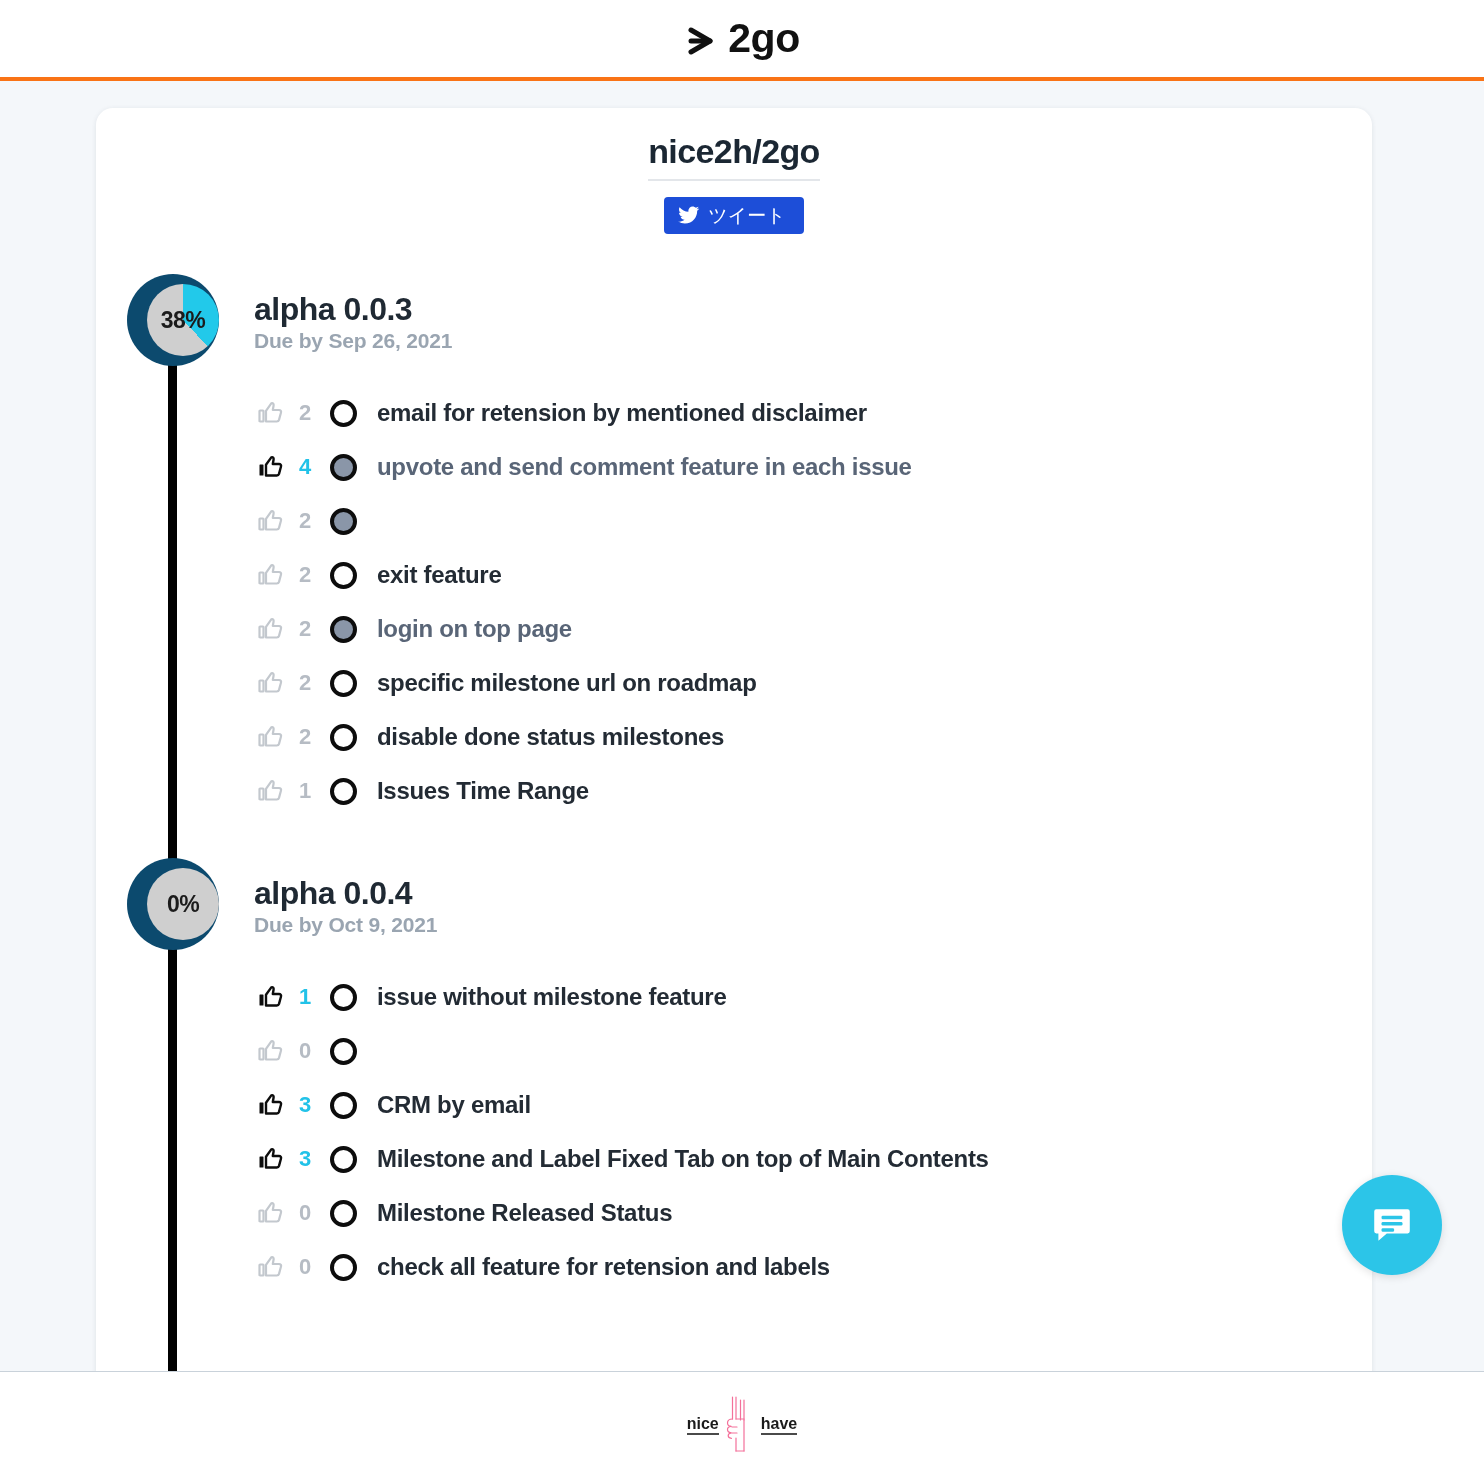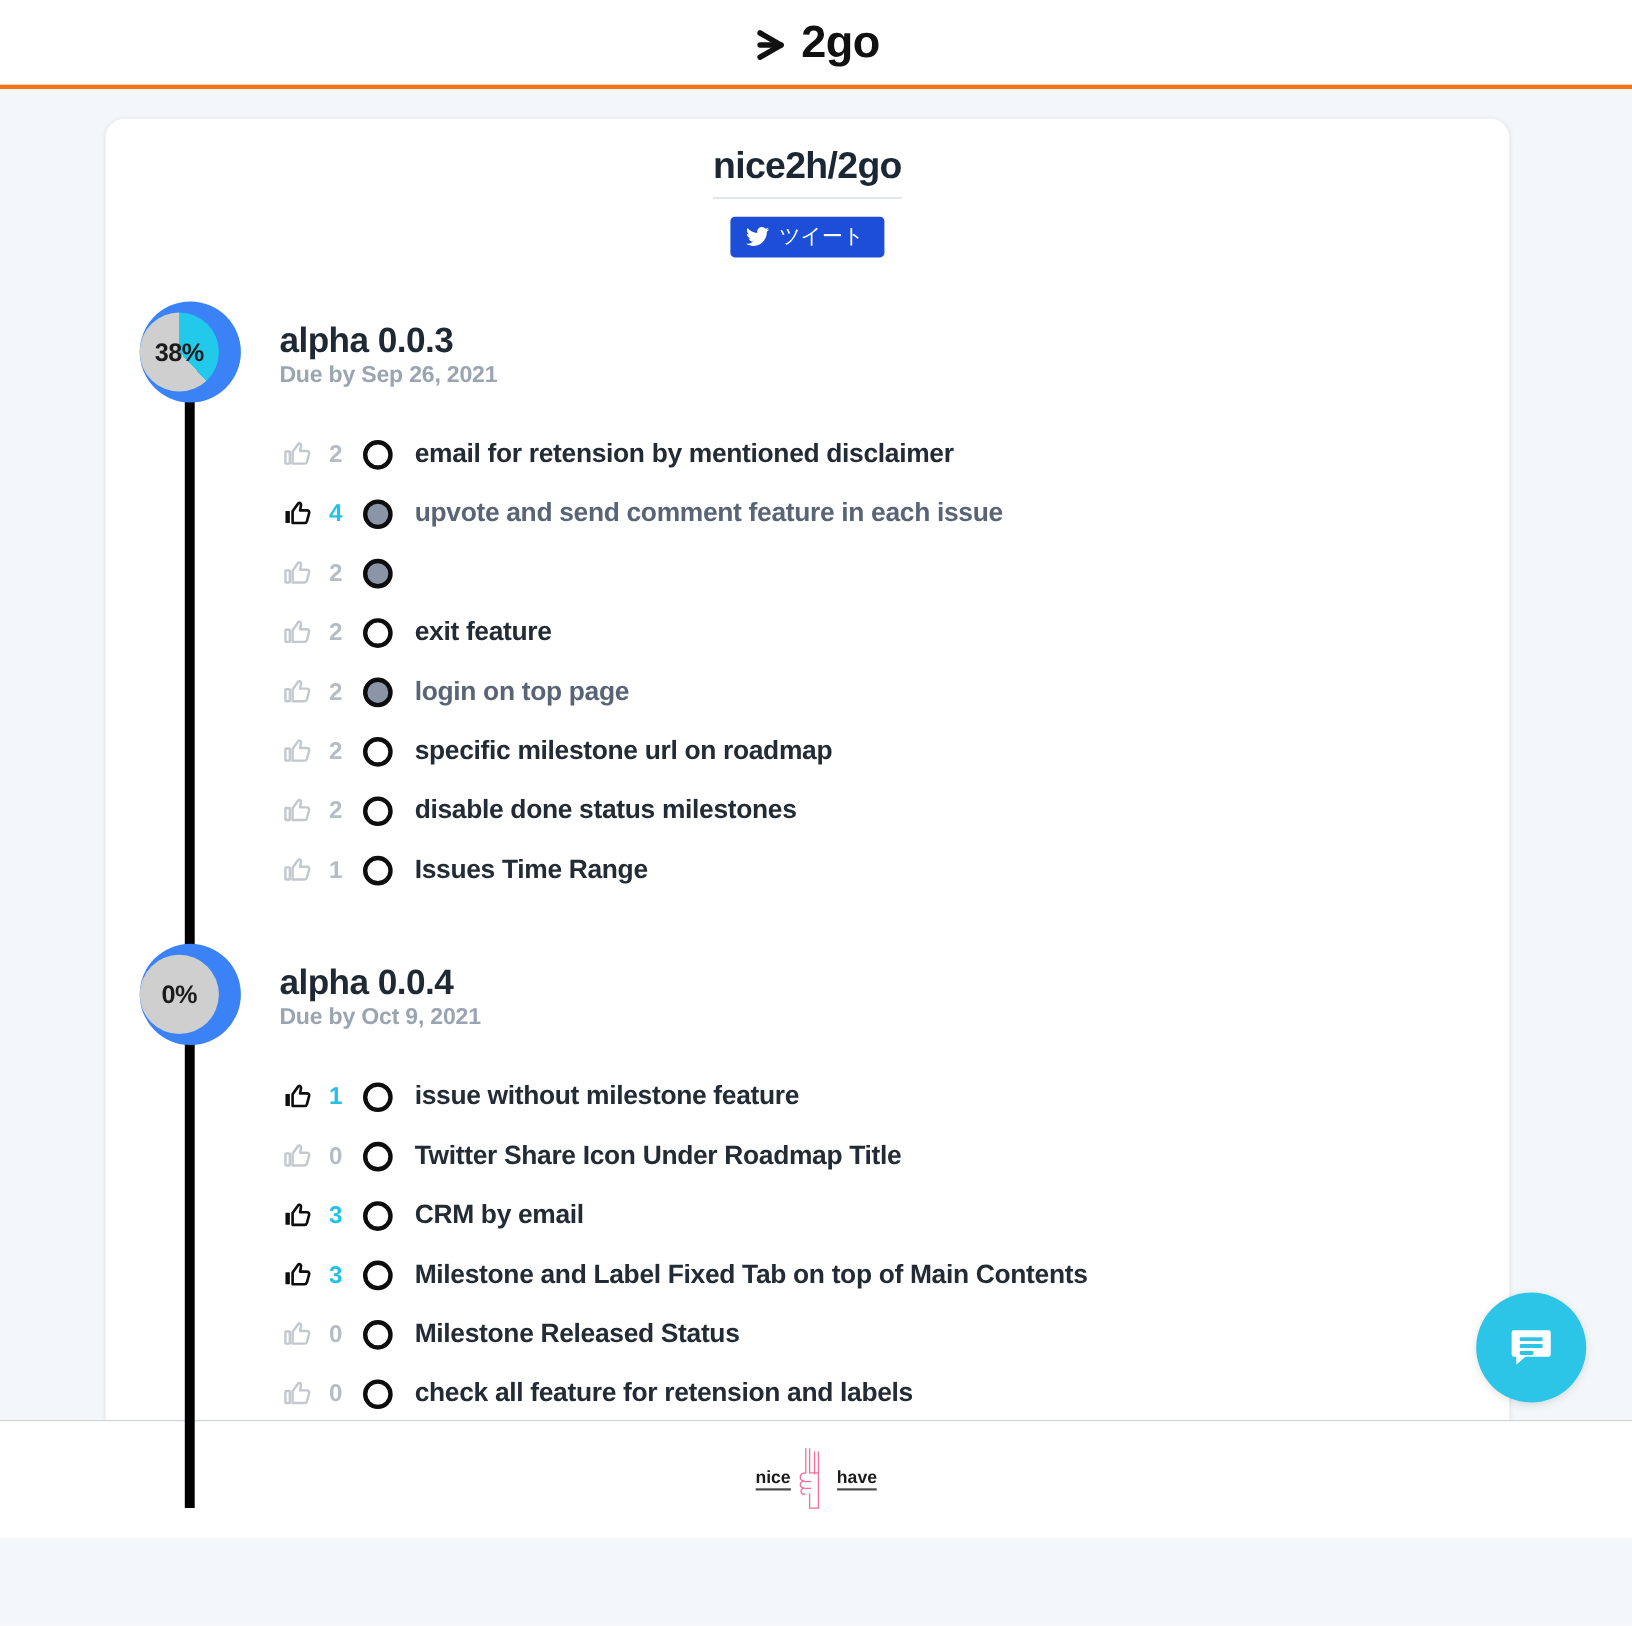--- a/index.html
+++ b/index.html
@@ -126,25 +126,25 @@
     z-index: 1;
   }
 
   .ms-badge {
     position: absolute;
     left: 31px;
     top: 0;
     width: 92px;
     height: 92px;
     border-radius: 50%;
-    background: #3b82f6;
+    background: #0c4a6e;
     z-index: 3;
     display: flex;
     align-items: center;
-    justify-content: flex-start;
+    justify-content: flex-end;
   }
   .ms-pie {
     width: 72px;
     height: 72px;
     border-radius: 50%;
     display: flex;
     align-items: center;
     justify-content: center;
   }
   .ms-pct {
@@ -242,21 +242,21 @@
     align-items: center;
     justify-content: center;
     box-shadow: 0 2px 8px rgba(0,0,0,0.12);
     z-index: 20;
   }
 
   
   .footer {
     position: absolute;
     left: 0;
-    top: 1291px;
+    top: 1371px;
     width: 1484px;
     height: 107px;
     background: #ffffff;
     border-top: 1px solid #c9d2da;
     display: flex;
     align-items: center;
     justify-content: center;
   }
   .footer-logo {
     display: flex;
@@ -460,21 +460,20 @@
 
           <div class="issue">
             <span class="thumb">
               <svg viewBox="0 0 26 26" width="26" height="26" aria-hidden="true">
                 <rect x="1.5" y="10.5" width="4" height="11" rx="0.6" fill="none" stroke="#c3c8ce" stroke-width="2.2"></rect>
                 <path d="M8 21.5 V10.8 L13.3 3.4 c1.6-.6 2.6.5 2.3 2.1 L14.8 10 h6.2 c1.5 0 2.4 1.1 2 2.5 l-2 7.4 c-.3 1-1.1 1.6-2.2 1.6 H8 z" fill="none" stroke="#c3c8ce" stroke-width="2.2" stroke-linejoin="round"></path>
               </svg>
             </span>
             <span class="vote-count inactive">0</span>
             <span class="state-dot open"></span>
-            <span class="issue-title open">Twitter Share Icon Under Roadmap Title</span>
           </div>
 
           <div class="issue">
             <span class="thumb">
               <svg viewBox="0 0 26 26" width="26" height="26" aria-hidden="true">
                 <rect x="1.5" y="10.5" width="4" height="11" rx="0.6" fill="#0d0d0d"></rect>
                 <path d="M8 21.5 V10.8 L13.3 3.4 c1.6-.6 2.6.5 2.3 2.1 L14.8 10 h6.2 c1.5 0 2.4 1.1 2 2.5 l-2 7.4 c-.3 1-1.1 1.6-2.2 1.6 H8 z" fill="none" stroke="#0d0d0d" stroke-width="2.4" stroke-linejoin="round"></path>
               </svg>
             </span>
             <span class="vote-count active">3</span>

